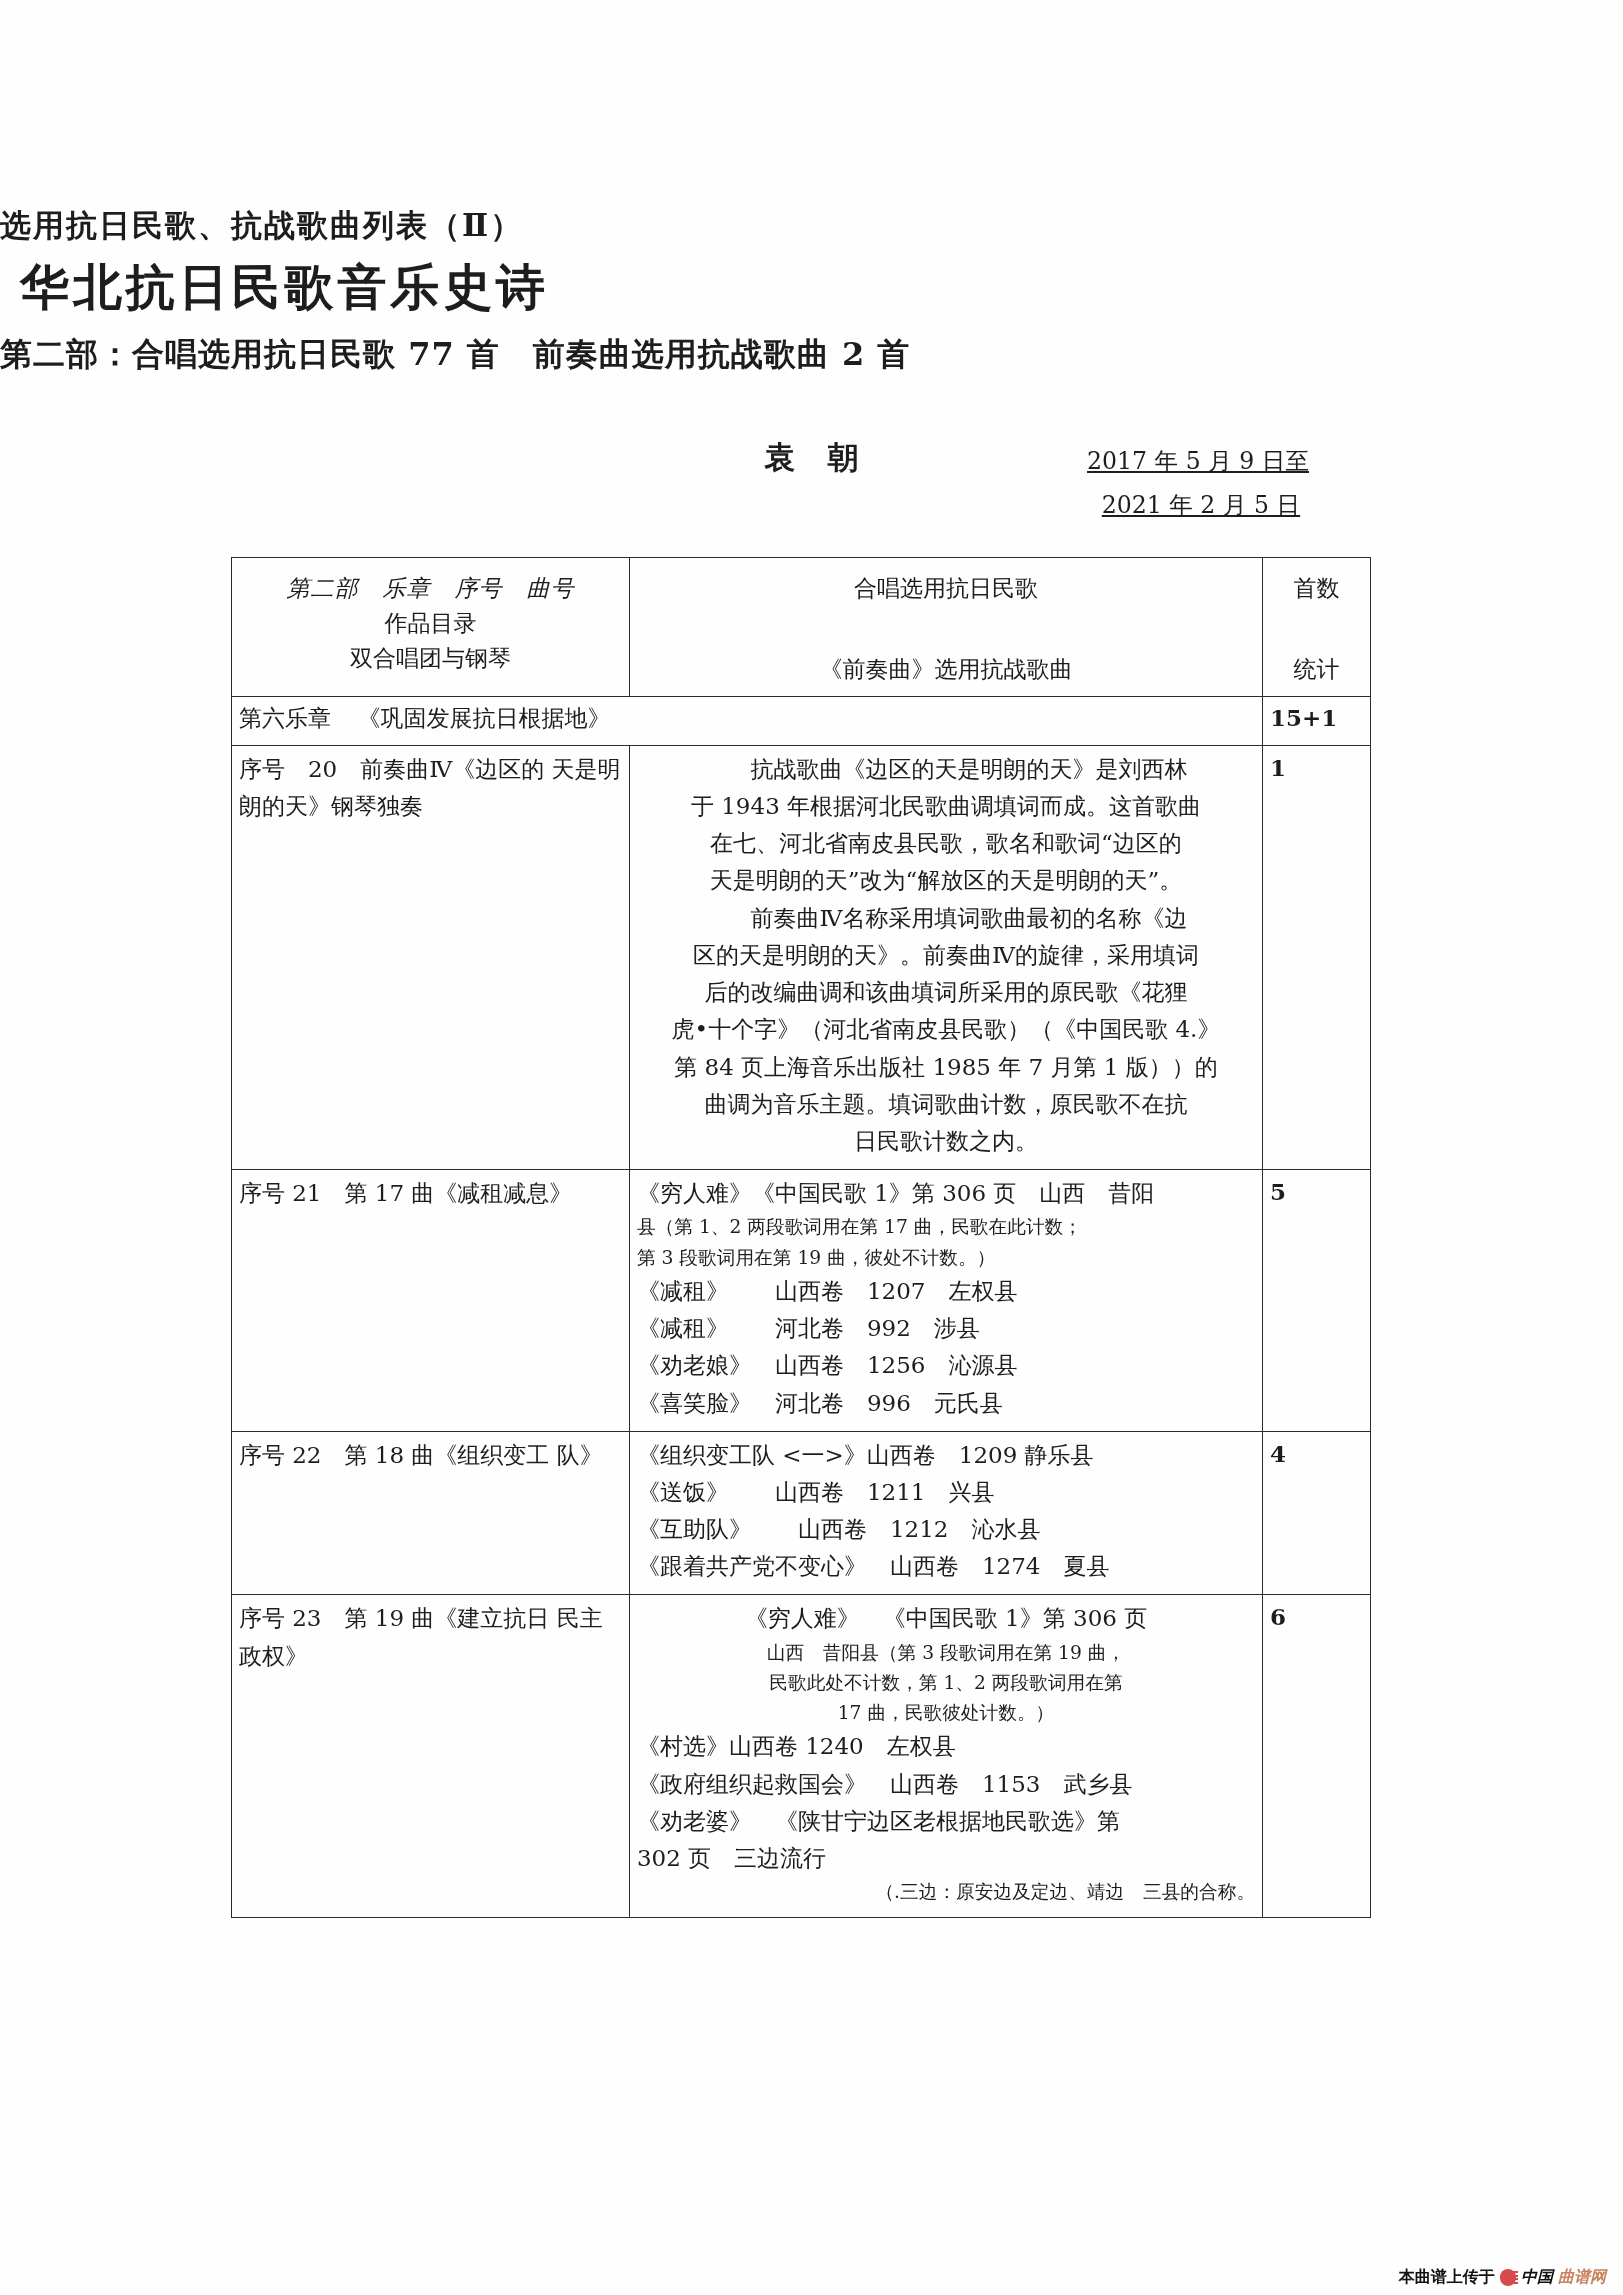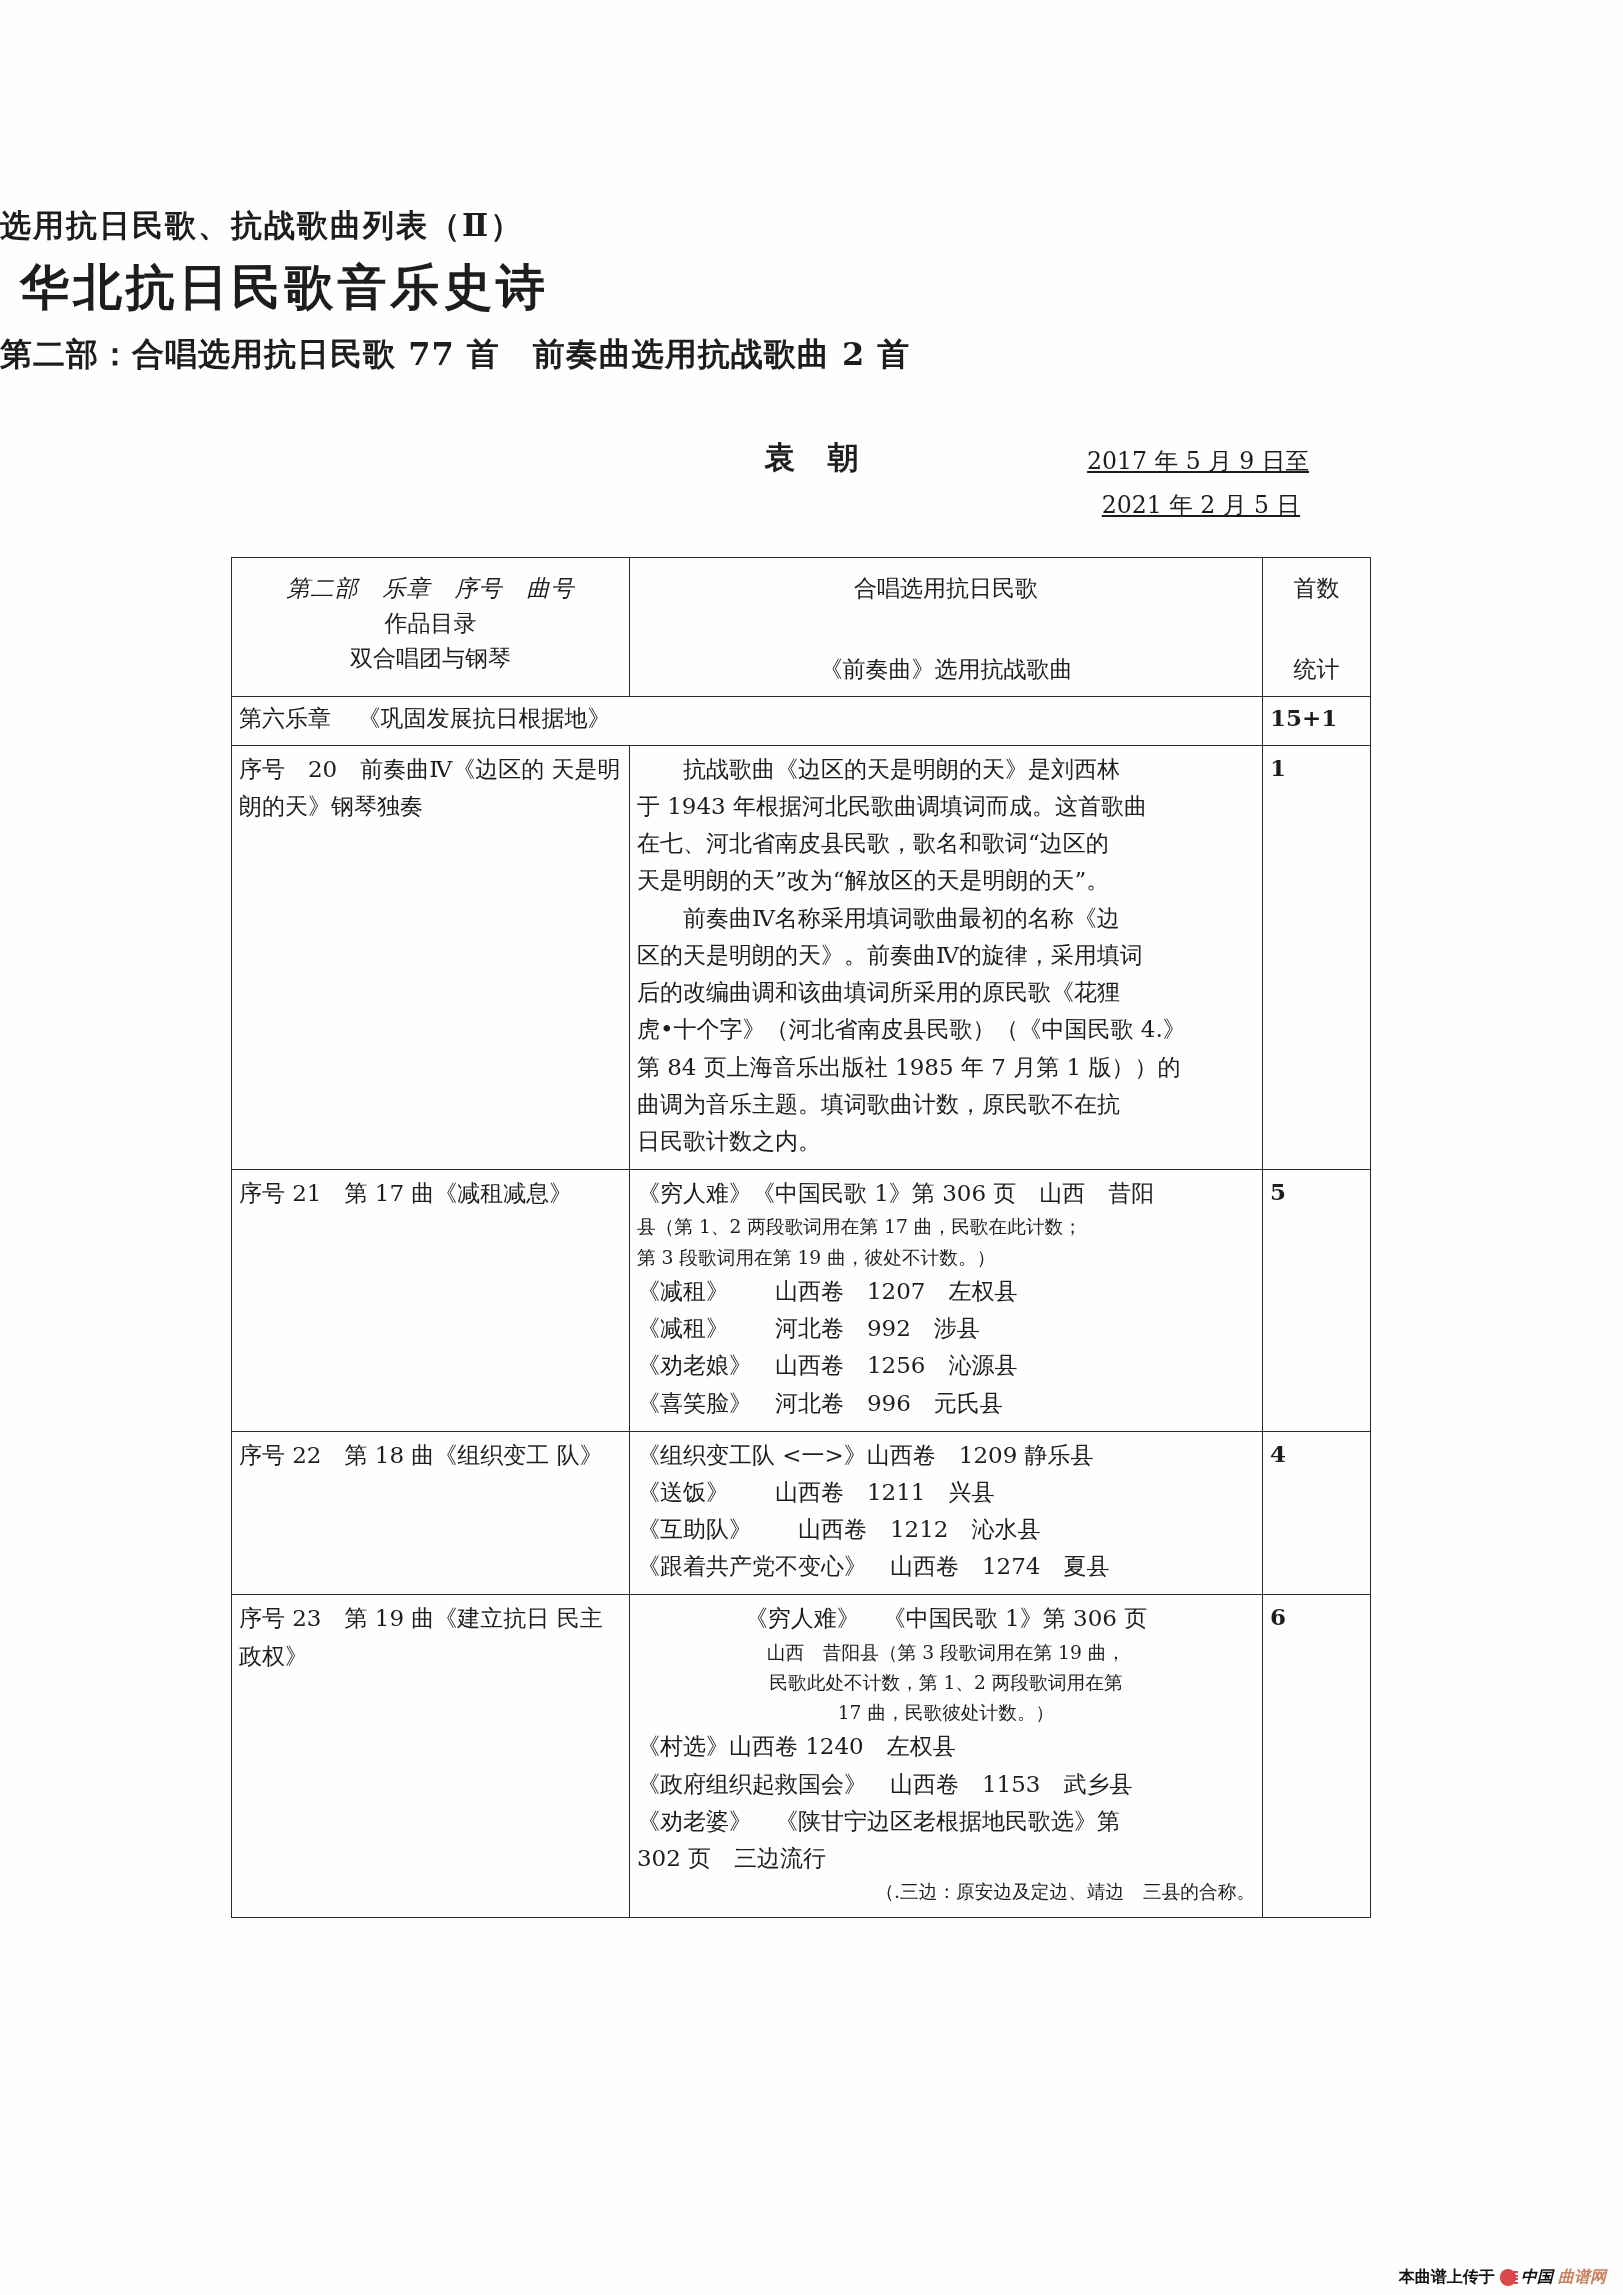--- a/index.html
+++ b/index.html
@@ -100,21 +100,21 @@
   .lcell{
     font-size:23px;line-height:1.62;
   }
   .bodycell{
     font-size:23px;line-height:1.62;
   }
   .small{font-size:18.7px;}
   .ctr{text-align:center;}
 
   .para-blk{display:block;}
-  .para-blk .pline{display:block;white-space:nowrap;}
+  .para-blk .pline{display:block;white-space:nowrap;text-align:center;}
   .para-blk .pline.ind{text-indent:2em;}
   .note-blk{display:block;}
   .note-blk .nline{display:block;white-space:nowrap;}
   .rightnote{display:block;text-align:right;}
 
   
   .wm{
     position:absolute;right:17px;bottom:6.9px;
     display:flex;align-items:center;gap:4.9px;
     font-family:"DejaVu Sans","Liberation Sans",sans-serif;

